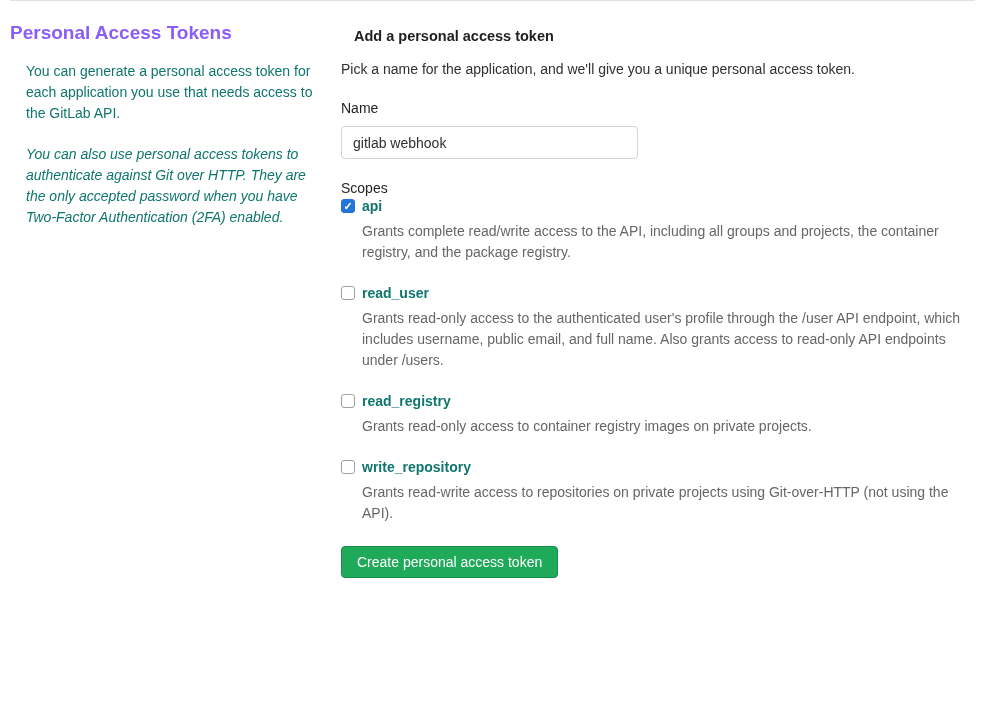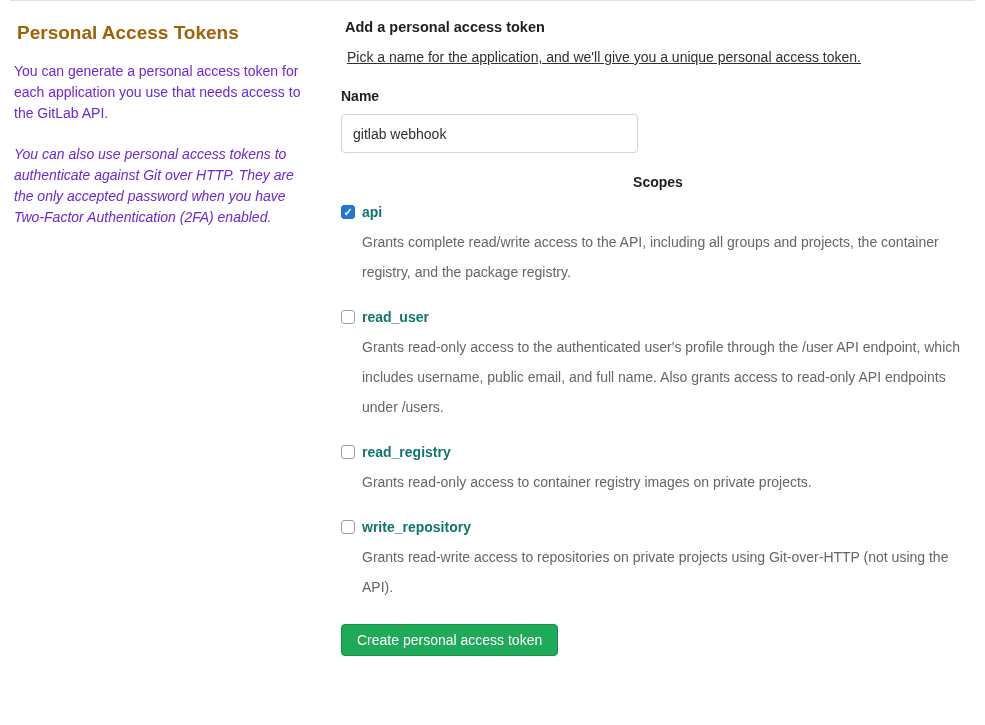--- a/index.html
+++ b/index.html
@@ -19,73 +19,72 @@
     width: 965px;
     border-top: 1px solid #e1e1e1;
   }
   
   .left-col {
     width: 331px;
     flex: 0 0 331px;
     padding: 10px 28px 0 0;
   }
   .left-title {
-    margin: 10px 0 0 7px;
+    margin: 10px 0 0 0;
     font-size: 19px;
     font-weight: 700;
-    color: #a16207;
+    color: #8b5cf6;
     line-height: 1.25;
   }
   .left-para {
-    margin: 16px 0 0 4px;
+    margin: 16px 0 0 16px;
     max-width: 302px;
     line-height: 21px;
-    color: #6d28d9;
+    color: #0f766e;
   }
   .left-para + .left-para { margin-top: 20px; font-style: italic; }
   
   .right-col {
     flex: 1 1 auto;
     padding-top: 12px;
   }
   .form-title {
-    margin: 4px;
+    margin: 13px;
     font-size: 14.5px;
     font-weight: 700;
     color: #1f1f1f;
     line-height: 20px;
   }
   .form-subtitle {
-    margin: 10px 0 0 6px;
+    margin: 10px 0 0 0;
     line-height: 20px;
-    text-decoration: underline;
   }
   .form-group { margin-top: 21px; }
   .field-label {
     display: block;
-    font-weight: 700;
+    font-weight: 400;
     color: #1f1f1f;
     margin-bottom: 10px;
     line-height: 16px;
   }
   .text-input {
     width: 297px;
-    height: 39px;
+    height: 33px;
     padding: 0 11px;
     border: 1px solid #d4d4d4;
     border-radius: 4px;
     background: #fff;
     font-family: "Liberation Sans", sans-serif;
     font-size: 14px;
     color: #303030;
     outline: none;
   }
   .text-input::placeholder { color: #a4a4a4; }
   
-  .scopes-label { margin-bottom: 14px; text-align: center; }
+  .scopes-label { margin-bottom: 2px; }
   .scope-item { margin-bottom: 22px; }
   .scope-head {
     display: flex;
     align-items: center;
     cursor: default;
   }
   .checkbox {
     width: 14px;
     height: 14px;
     flex: 0 0 14px;
@@ -111,21 +110,21 @@
   }
   .checkbox.checked .check-glyph { display: block; }
   .scope-name {
     font-weight: 700;
     color: #0f766e;
     line-height: 16px;
   }
   .scope-desc {
     margin: 7px 0 0 21px;
     max-width: 604px;
-    line-height: 30px;
+    line-height: 21px;
     color: #666666;
   }
   
   .submit-btn {
     display: inline-block;
     margin-top: 0;
     padding: 8px 15px;
     background: #1faa59;
     border: 1px solid #168f48;
     border-radius: 4px;

